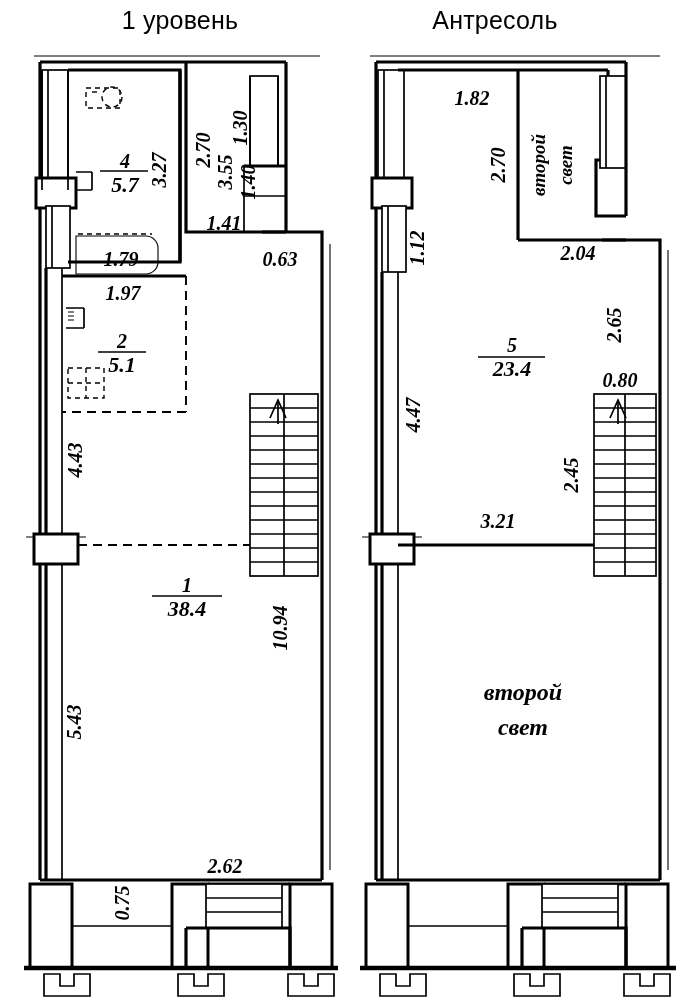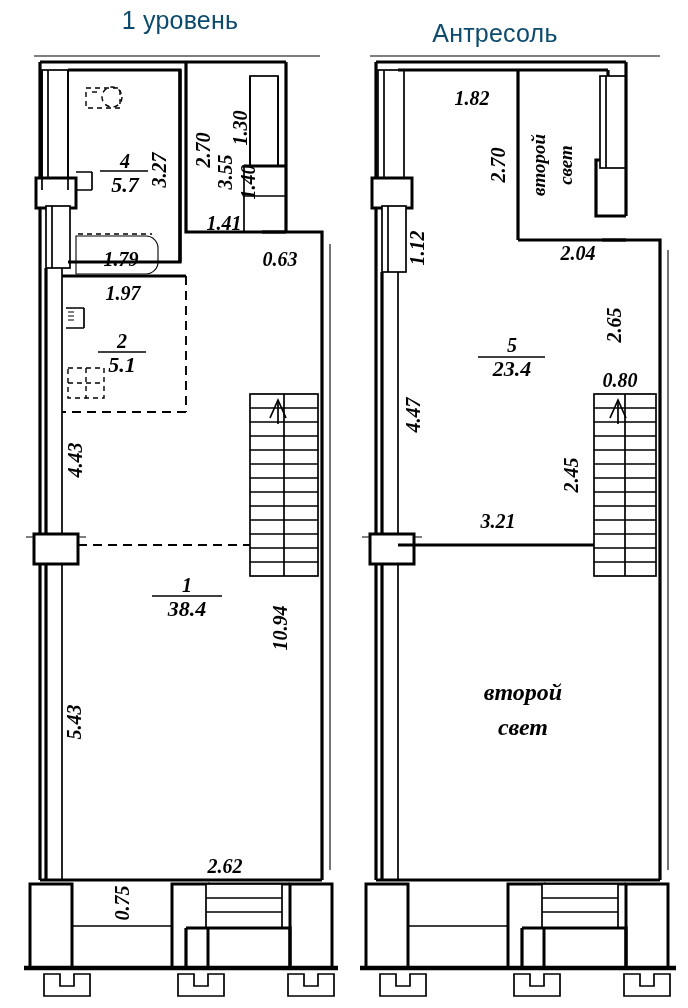--- a/index.html
+++ b/index.html
@@ -18,26 +18,26 @@
     position: absolute;
     left: 0; top: 0;
     width: 688px;
     height: 1008px;
   }
   .plan-title {
     position: absolute;
     text-align: center;
     font-family: "Liberation Sans", sans-serif;
     font-size: 25px;
-    color: #0c4a6e;
+    color: #000000;
     letter-spacing: 0.2px;
     white-space: nowrap;
   }
   #title-level1 { left: 40px; top: 6px; width: 280px; }
-  #title-mezzanine { left: 355px; top: 19px; width: 280px; }
+  #title-mezzanine { left: 355px; top: 6px; width: 280px; }
 
   svg { display: block; }
 
   
   .dimtext {
     font-family: "Liberation Serif", serif;
     font-style: italic;
     font-weight: bold;
     font-size: 20px;
     fill: #000000;

